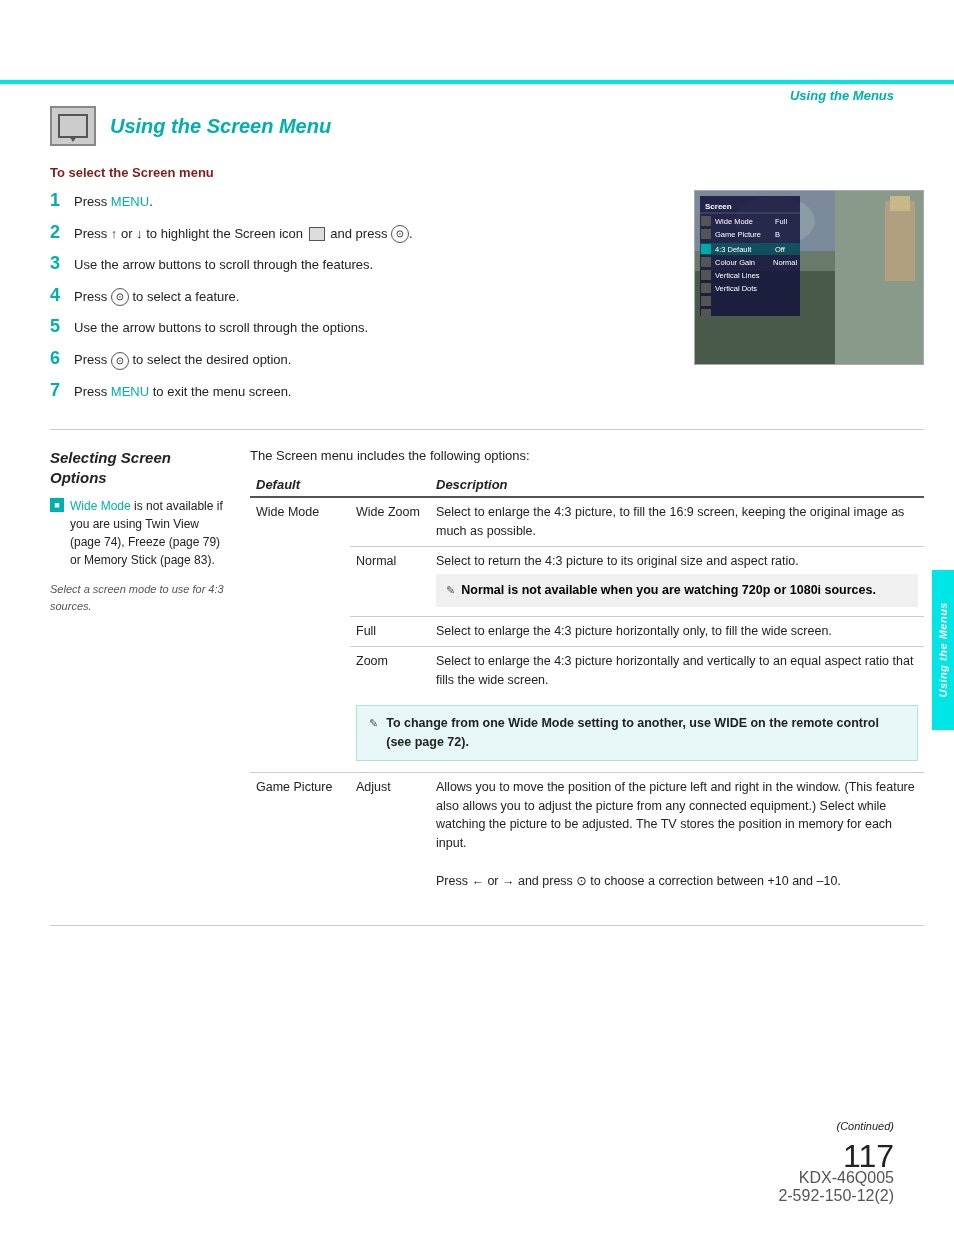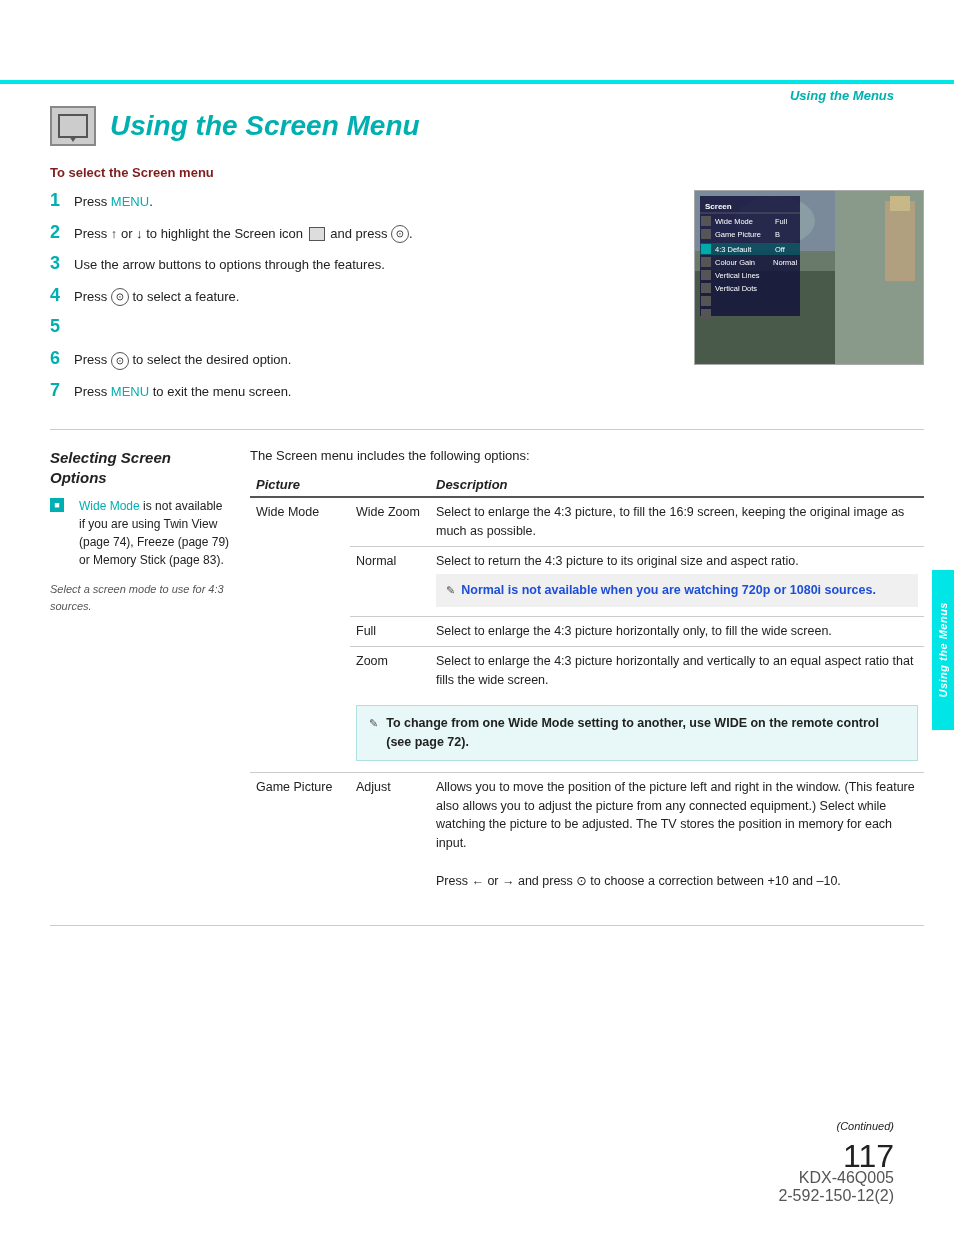--- a/index.html
+++ b/index.html
@@ -90,21 +90,21 @@
       bottom: -6px;
       left: 50%;
       transform: translateX(-50%);
       width: 0;
       height: 0;
       border-left: 4px solid transparent;
       border-right: 4px solid transparent;
       border-top: 6px solid #555;
     }
     .title-text {
-      font-size: 28px;
+      font-size: 20px;
       font-weight: bold;
       font-style: italic;
       color: #00b0b0;
     }
     
     .main-content {
       position: absolute;
       top: 165px;
       left: 50px;
       right: 30px;
@@ -217,21 +217,20 @@
       align-items: center;
       justify-content: center;
       font-size: 9px;
       color: #fff;
       font-weight: bold;
     }
     .sidebar-note-text {
       font-size: 12px;
       line-height: 1.5;
       color: #222;
-      margin-left: 9px;
     }
     .sidebar-note-text .cyan-link {
       color: #00b0b0;
     }
     .sidebar-italic {
       font-size: 11px;
       color: #555;
       font-style: italic;
       line-height: 1.5;
       margin-top: 12px;
@@ -289,21 +288,21 @@
     }
     .note-box-icon {
       font-size: 11px;
       color: #555;
       flex-shrink: 0;
       margin-top: 1px;
     }
     .note-box-text {
       font-size: 12.5px;
       font-weight: bold;
-      color: #1d4ed8;
+      color: #000000;
     }
     
     .wide-note-box {
       background: #e8f8f8;
       border: 1px solid #b0e0e0;
       padding: 8px 12px;
       margin: 6px 0;
       font-size: 12.5px;
       display: flex;
       align-items: flex-start;
@@ -385,33 +384,36 @@
           <span class="step-num">2</span>
           <span class="step-text">
             Press ↑ or ↓ to highlight the Screen icon <span class="screen-icon-inline"></span> and press
             <span class="circle-icon">⊙</span>.
           </span>
         </div>
 
         <div class="step-item">
           <span class="step-num">3</span>
           <span class="step-text">
-            Use the arrow buttons to options through the features.
+            Use the arrow buttons to scroll through the features.
           </span>
         </div>
 
         <div class="step-item">
           <span class="step-num">4</span>
           <span class="step-text">
             Press <span class="circle-icon">⊙</span> to select a feature.
           </span>
         </div>
 
         <div class="step-item">
           <span class="step-num">5</span>
+          <span class="step-text">
+            Use the arrow buttons to scroll through the options.
+          </span>
         </div>
 
         <div class="step-item">
           <span class="step-num">6</span>
           <span class="step-text">
             Press <span class="circle-icon">⊙</span> to select the desired option.
           </span>
         </div>
 
         <div class="step-item">
@@ -484,21 +486,21 @@
         </div>
         <div class="sidebar-italic">Select a screen mode to use for 4:3 sources.</div>
       </div>
 
       <div class="options-table-area">
         <div class="intro-text">The Screen menu includes the following options:</div>
 
         <table class="options-table">
           <thead>
             <tr>
-              <th style="width:100px">Picture</th>
+              <th style="width:100px">Default</th>
               <th style="width:80px"></th>
               <th>Description</th>
             </tr>
           </thead>
           <tbody>
 
             <tr>
               <td class="cyan-option" rowspan="5" style="vertical-align:top;padding-top:5px;">Wide Mode</td>
               <td class="cyan-sub">Wide Zoom</td>
               <td>Select to enlarge the 4:3 picture, to fill the 16:9 screen, keeping the original image as much as possible.</td>

